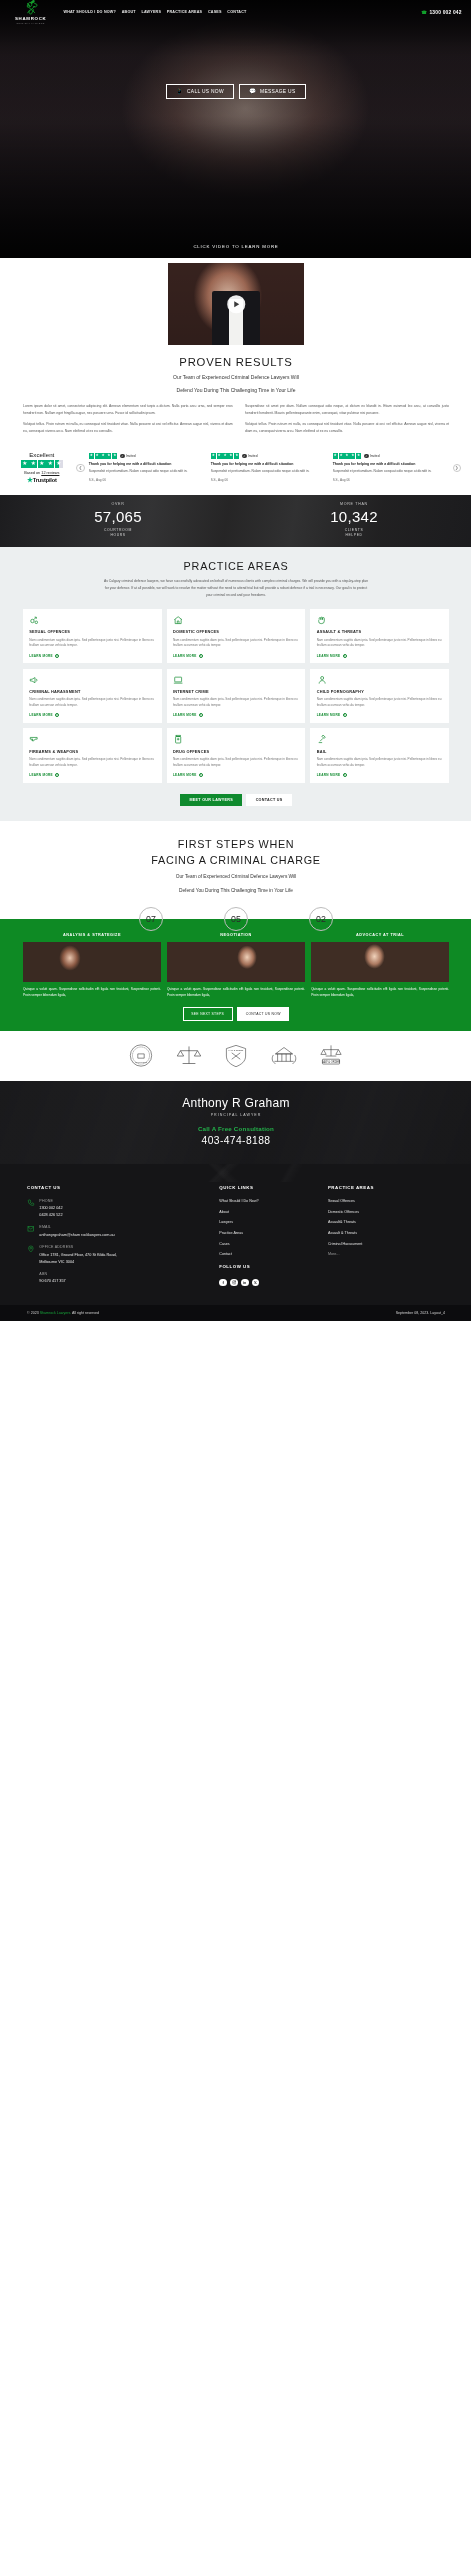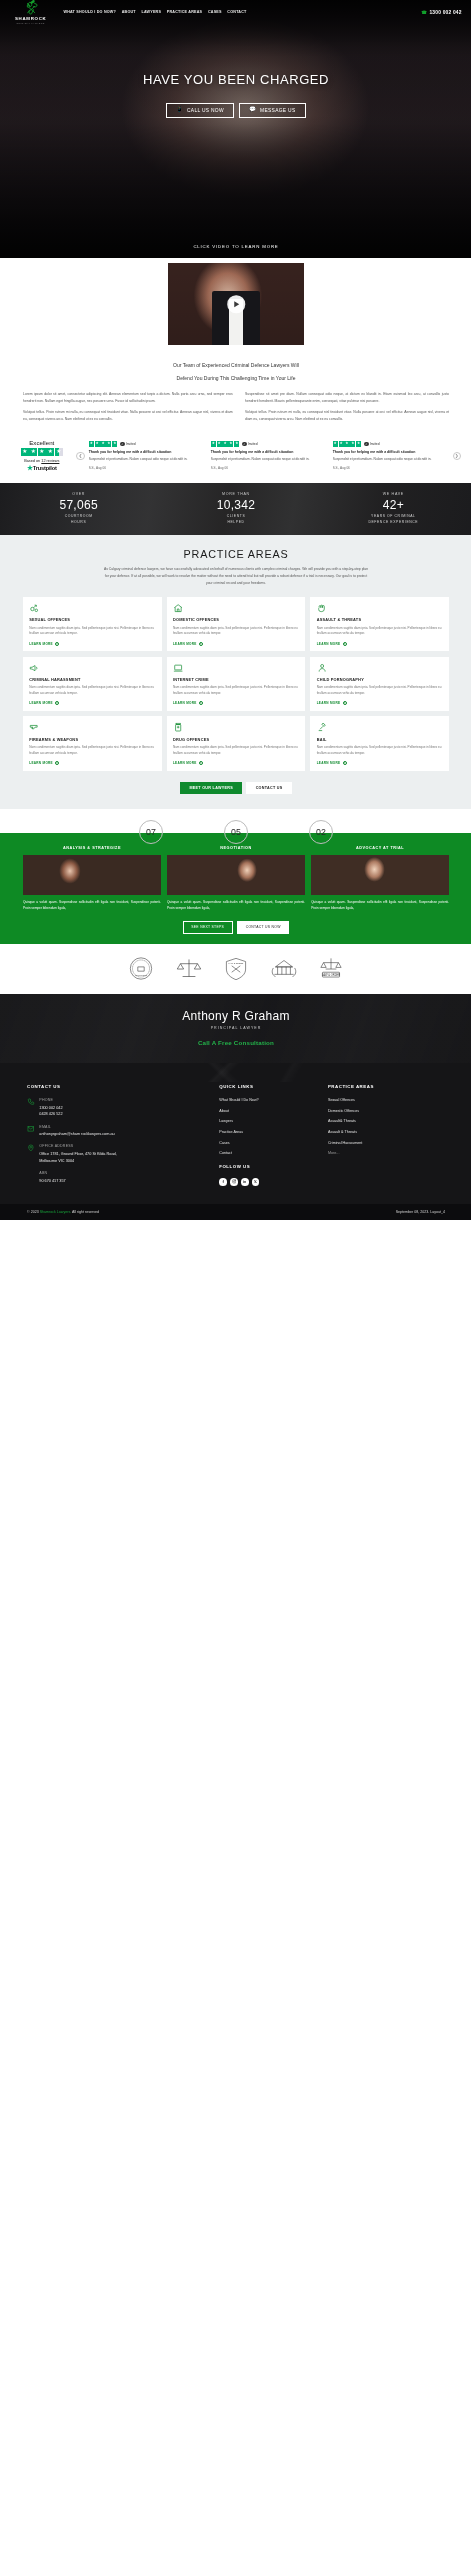--- a/index.html
+++ b/index.html
@@ -107,21 +107,21 @@
 
   
   .stats {
     position:relative; height:52px; display:flex; align-items:center;
     background:
       linear-gradient(rgba(26,26,28,.86), rgba(26,26,28,.86)),
       linear-gradient(100deg,#2b2b2e 0%, #8d8f90 18%, #c9c9c6 32%, #6f6a62 48%, #b9bab4 62%, #4b4744 80%, #25262a 100%);
   }
   .stat { flex:1; text-align:center; color:#fff; }
   .stat .lbl { font-size:3.6px; letter-spacing:0.7px; color:#c9c9c9; }
-  .stat .num { font-size:12px; font-weight:400; letter-spacing:0.3px; margin:2.1px 0 2.1px; }
+  .stat .num { font-size:15px; font-weight:400; letter-spacing:0.3px; margin:2.1px 0 2.1px; }
   .stat .cap { font-size:3.4px; letter-spacing:0.6px; color:#d5d5d5; line-height:1.65; }
 
   
   .pa { background:#eceff0; padding:13.4px 0 14.4px; }
   .pa h2 { text-align:center; font-size:10.8px; font-weight:400; letter-spacing:0.8px; color:#1a1a1a; }
   .pa .intro { max-width:289px; margin:6.2px auto 0; text-align:center; font-size:3.4px; line-height:2; color:#555; padding:0 10.3px;}
   .pa-grid { display:grid; grid-template-columns:repeat(3,1fr); gap:5.2px; padding:10.3px 23px 0; }
   .pa-card { background:#fff; padding:6.2px 6.2px 5.7px; }
   .pa-ic { width:10.3px;height:10.3px; margin-bottom:4.1px; color:#0f8a2e; }
   .pa-ic svg { width:10.3px;height:10.3px; display:block;}
@@ -237,21 +237,20 @@
         <a href="#">CASES</a>
         <a href="#">CONTACT</a>
       </div>
       <div class="nav-phone">
         <span class="ph">☎</span>
         <span>1300 002 042</span>
       </div>
     </nav>
 
     <div class="hero-body">
-      <div class="hero-h1">HAVE YOU BEEN CHARGED</div>
       <div class="hero-btns">
         <button class="hero-btn">
           <span class="gi">📱</span>
           <span>CALL US NOW</span>
         </button>
         <button class="hero-btn">
           <span class="gi">💬</span>
           <span>MESSAGE US</span>
         </button>
       </div>
@@ -263,20 +262,21 @@
     <div class="video-box">
       <div class="vb-dark"></div>
       <div class="vb-shirt"></div>
       <div class="play-btn">
         <div class="play-tri"></div>
       </div>
     </div>
   </section>
 
   <section class="proven">
+    <h2>PROVEN RESULTS</h2>
     <div class="sub">Our Team of Experienced Criminal Defence Lawyers Will</div>
     <div class="sub">Defend You During This Challenging Time in Your Life</div>
     <div class="cols">
       <div>
         <p>Lorem ipsum dolor sit amet, consectetur adipiscing elit. Aenean elementum sed turpis a dictum. Nulla porta arcu urna, sed semper eros hendrerit non. Nullam eget fringilla augue, nec posuere urna. Fusce id sollicitudin ipsum.</p>
         <p>Volutpat tellus. Proin rutrum mi nulla, eu consequat nisl tincidunt vitae. Nulla posuere at orci vel efficitur. Aenean augue nisl, viverra et diam eu, consequat viverra arcu. Nam eleifend ut ex eu convallis.</p>
       </div>
       <div>
         <p>Suspendisse sit amet pre diam. Nullam consequat odio neque, at dictum ex blandit in. Etiam euismod leo arcu, at convallis justo hendrerit hendrerit. Mauris pellentesqueante enim, consequat, vitae pulvinar nisi posuere.</p>
         <p>Volutpat tellus. Proin rutrum mi nulla, eu consequat nisl tincidunt vitae. Nulla posuere at orci vel efficitur. Aenean augue nisl, viverra et diam eu, consequat viverra arcu. Nam eleifend ut ex eu convallis.</p>
@@ -367,26 +367,20 @@
       <div class="num">57,065</div>
       <div class="cap">COURTROOM</div>
       <div class="cap">HOURS</div>
     </div>
     <div class="stat">
       <div class="lbl">MORE THAN</div>
       <div class="num">10,342</div>
       <div class="cap">CLIENTS</div>
       <div class="cap">HELPED</div>
     </div>
-    <div class="stat">
-      <div class="lbl">WE HAVE</div>
-      <div class="num">42+</div>
-      <div class="cap">YEARS OF CRIMINAL</div>
-      <div class="cap">DEFENCE EXPERIENCE</div>
-    </div>
   </section>
 
   <section class="pa">
     <h2>PRACTICE AREAS</h2>
     <div class="intro">As Calgary criminal defence lawyers, we have successfully advocated on behalf of numerous clients with complex criminal charges. We will provide you with a step-by-step plan for your defence. If at all possible, we will work to resolve the matter without the need to attend trial but will provide a robust defence if a trial is necessary. Our goal is to protect your criminal record and your freedoms.</div>
     <div class="pa-grid">
 
       <div class="pa-card">
         <div class="pa-ic">
             <svg viewBox="0 0 24 24" fill="none" stroke="currentColor" stroke-width="1.6">
@@ -528,20 +522,26 @@
       </div>
     </div>
 
     <div class="pa-btns">
       <button class="btn-green">MEET OUR LAWYERS</button>
       <button class="btn-white">CONTACT US</button>
     </div>
   </section>
 
   <section>
+    <div class="fs-head">
+      <h2>FIRST STEPS WHEN</h2>
+      <h2>FACING A CRIMINAL CHARGE</h2>
+      <div class="sub">Our Team of Experienced Criminal Defence Lawyers Will</div>
+      <div class="sub">Defend You During This Challenging Time in Your Life</div>
+    </div>
     <div class="fs-steps">
       <div class="fs-circ">07</div>
       <div class="fs-circ">05</div>
       <div class="fs-circ">02</div>
     </div>
     <div class="fs-green">
       <div class="fs-row">
         <div class="fs-col">
           <div class="fs-label">ANALYSIS &amp; STRATEGIZE</div>
           <div class="fs-img a"></div>
@@ -598,20 +598,21 @@
         <rect x="14" y="32" width="32" height="9" rx="1"></rect>
         <text x="30" y="38.6" font-size="5" fill="#3b3b3b" text-anchor="middle" stroke="none">LAW &amp; ORDER</text>
       </svg>
     </div>
   </section>
 
   <section class="cta">
     <div class="nm">Anthony R Graham</div>
     <div class="role">PRINCIPAL LAWYER</div>
     <div class="free">Call A Free Consultation</div>
+    <div class="tel">403-474-8188</div>
   </section>
 
   <footer class="footer">
     <div class="f-grid">
       <div class="f-c1">
         <div class="f-h">CONTACT US</div>
         <div class="f-item">
           <div class="f-ic">
               <svg viewBox="0 0 24 24" fill="none" stroke="currentColor" stroke-width="1.7">
                 <path d="M6 3h4l2 5-2.5 1.5a12 12 0 005 5L16 12l5 2v4a2 2 0 01-2 2A16 16 0 014 5a2 2 0 012-2z"></path>

